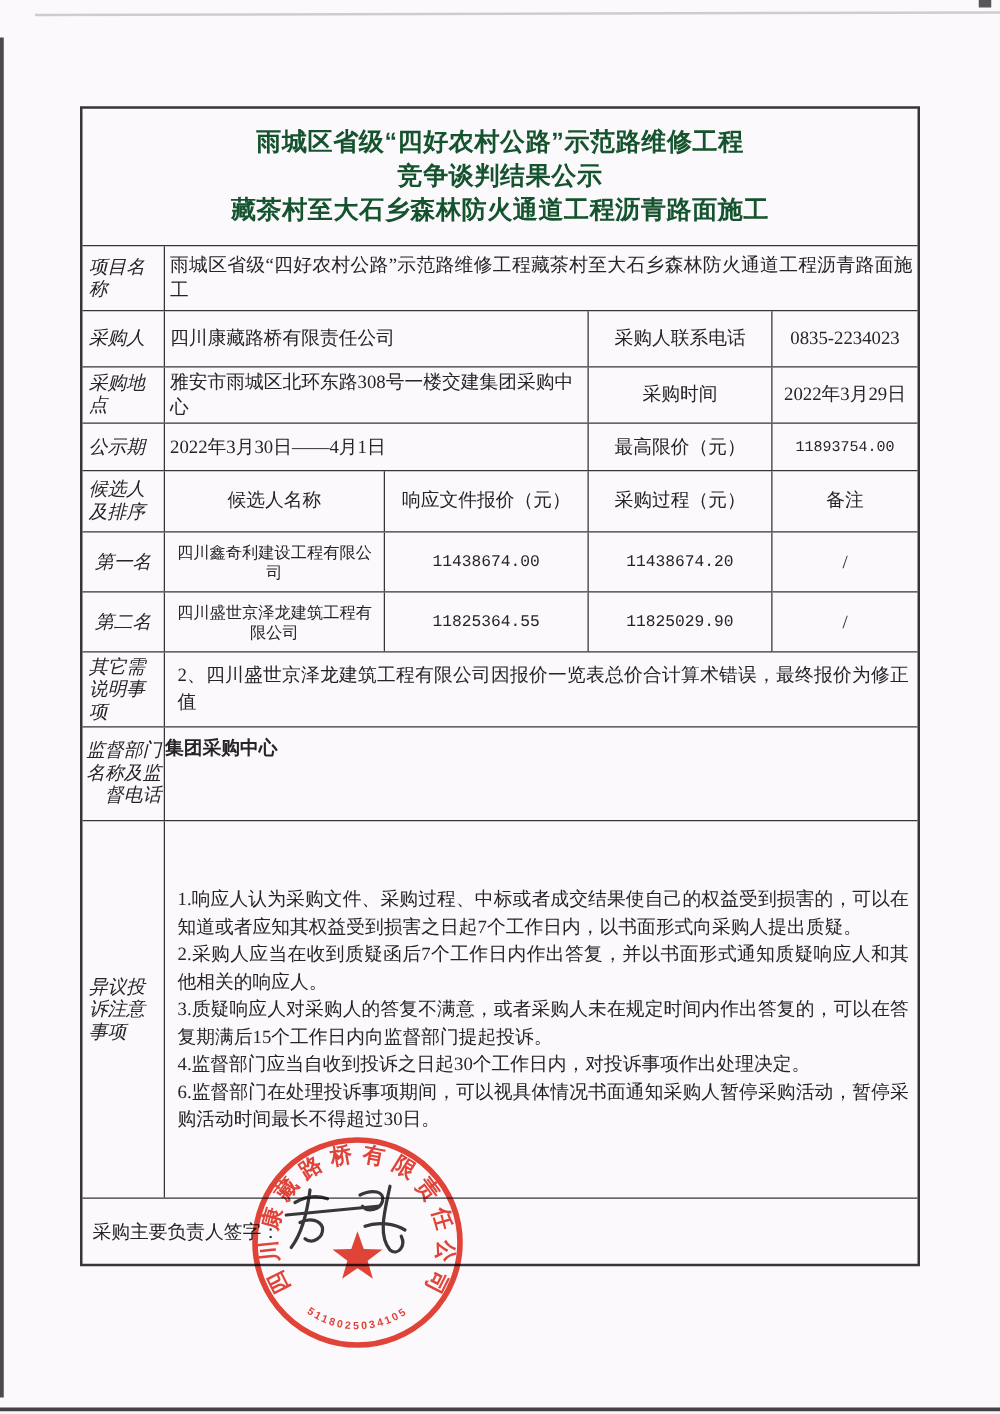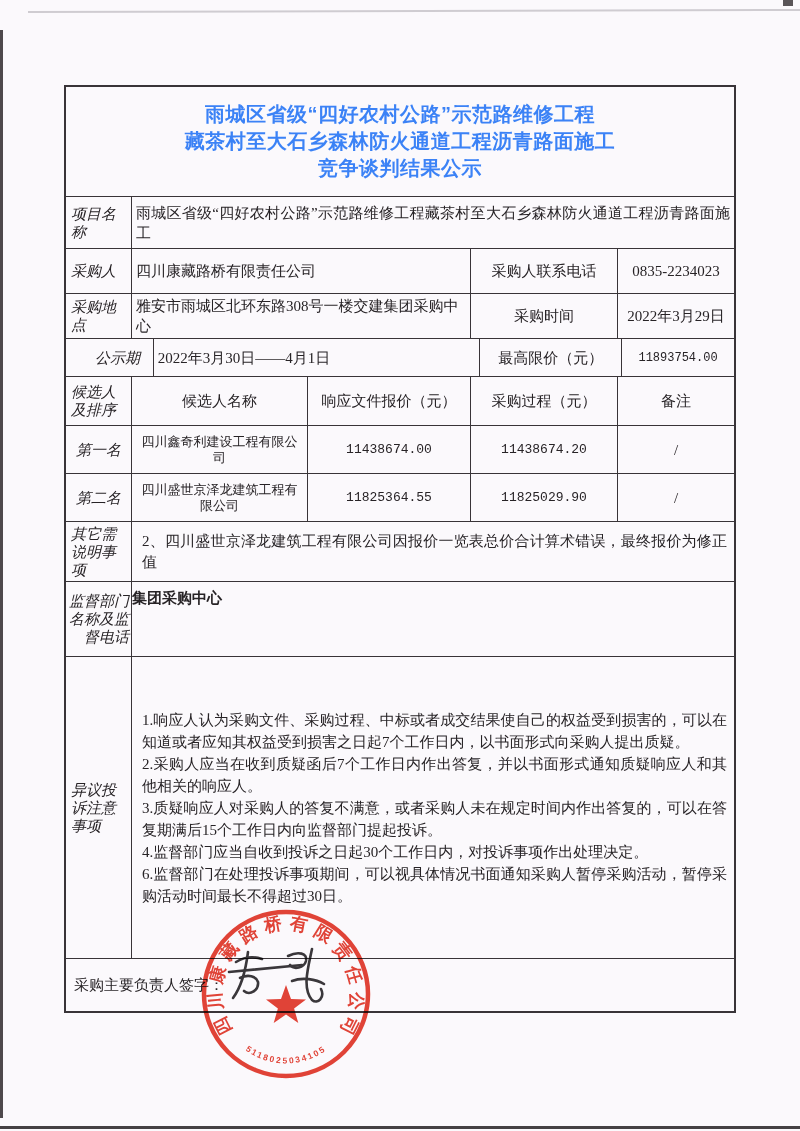--- a/index.html
+++ b/index.html
@@ -29,34 +29,34 @@
   .c:first-child { border-left:none; }
 
   .wA { width:65px;font-style:italic; }  .wB { width:176px; } .wC { width:163px; }
   .wD { width:147px; } .wE { width:117px; } .wBC { width:339px; }
   .wVAL { width:603px; }
 
   .title-row { height:109px; flex-direction:column; justify-content:center; align-items:center; }
   .title-line {
     font-family:"Liberation Sans","DejaVu Sans",sans-serif;
     font-weight:700; font-size:20px; line-height:27px; letter-spacing:0.5px;
-    text-align:center; color:#3b82f6;
+    text-align:center; color:#14532d;
   }
 
   .lbl { font-size:15px; line-height:18px; padding:2px 2px 2px 5px; }
   .lbl-center { justify-content:center; text-align:right; padding:2px 2px; }
   .body-txt { font-size:15px; line-height:20px; }
   .just { text-align:justify; }
   .center { justify-content:center; text-align:center; }
   .mono { font-family:"Liberation Mono","DejaVu Sans Mono",monospace; font-size:13px; }
   .small-mono { font-family:"Liberation Mono","DejaVu Sans Mono",monospace; font-size:12px; }
   .name-cell { font-size:13px; line-height:16px; }
 
   .h-proj { height:51px; } .h-buyer { height:44px; } .h-loc { height:44px; }
-  .h-period { height:37px;padding-left:24px; } .h-chead { height:48px; } .h-cand { height:47px; }
+  .h-period { height:37px; } .h-chead { height:48px; } .h-cand { height:47px; }
   .h-other { height:59px; } .h-sup { height:74px; } .h-obj { height:301px; }
   .h-sign { height:52px; }
 
   .sup-stack { flex-direction:row; align-items:stretch; padding:0; }
   .sup-sub { box-sizing:border-box; display:flex; align-items:center; justify-content:center; font-size:15px; }
   .sup-sub1 { height:33px; }
   .sup-sub2 { height:40px; border-top:1px solid #393438; }
 
   .obj-list { display:block; width:100%; padding:0 3px 0 6px; }
   .obj-item { font-size:15px; line-height:22px; text-align:justify; }
@@ -81,22 +81,22 @@
 
   <div class="edge-top"></div>
   <div class="edge-left"></div>
   <div class="edge-bottom"></div>
   <div class="edge-tr"></div>
 
   <div class="doc-table">
 
     <div class="row title-row">
       <div class="title-line">雨城区省级“四好农村公路”示范路维修工程</div>
+      <div class="title-line">竞争谈判结果公示</div>
       <div class="title-line">藏茶村至大石乡森林防火通道工程沥青路面施工</div>
-      <div class="title-line">竞争谈判结果公示</div>
     </div>
 
     <div class="row h-proj">
       <div class="c wA lbl">项目名称</div>
       <div class="c wVAL body-txt just">雨城区省级“四好农村公路”示范路维修工程藏茶村至大石乡森林防火通道工程沥青路面施工</div>
     </div>
 
     <div class="row h-buyer">
       <div class="c wA lbl">采购人</div>
       <div class="c wBC body-txt">四川康藏路桥有限责任公司</div>

